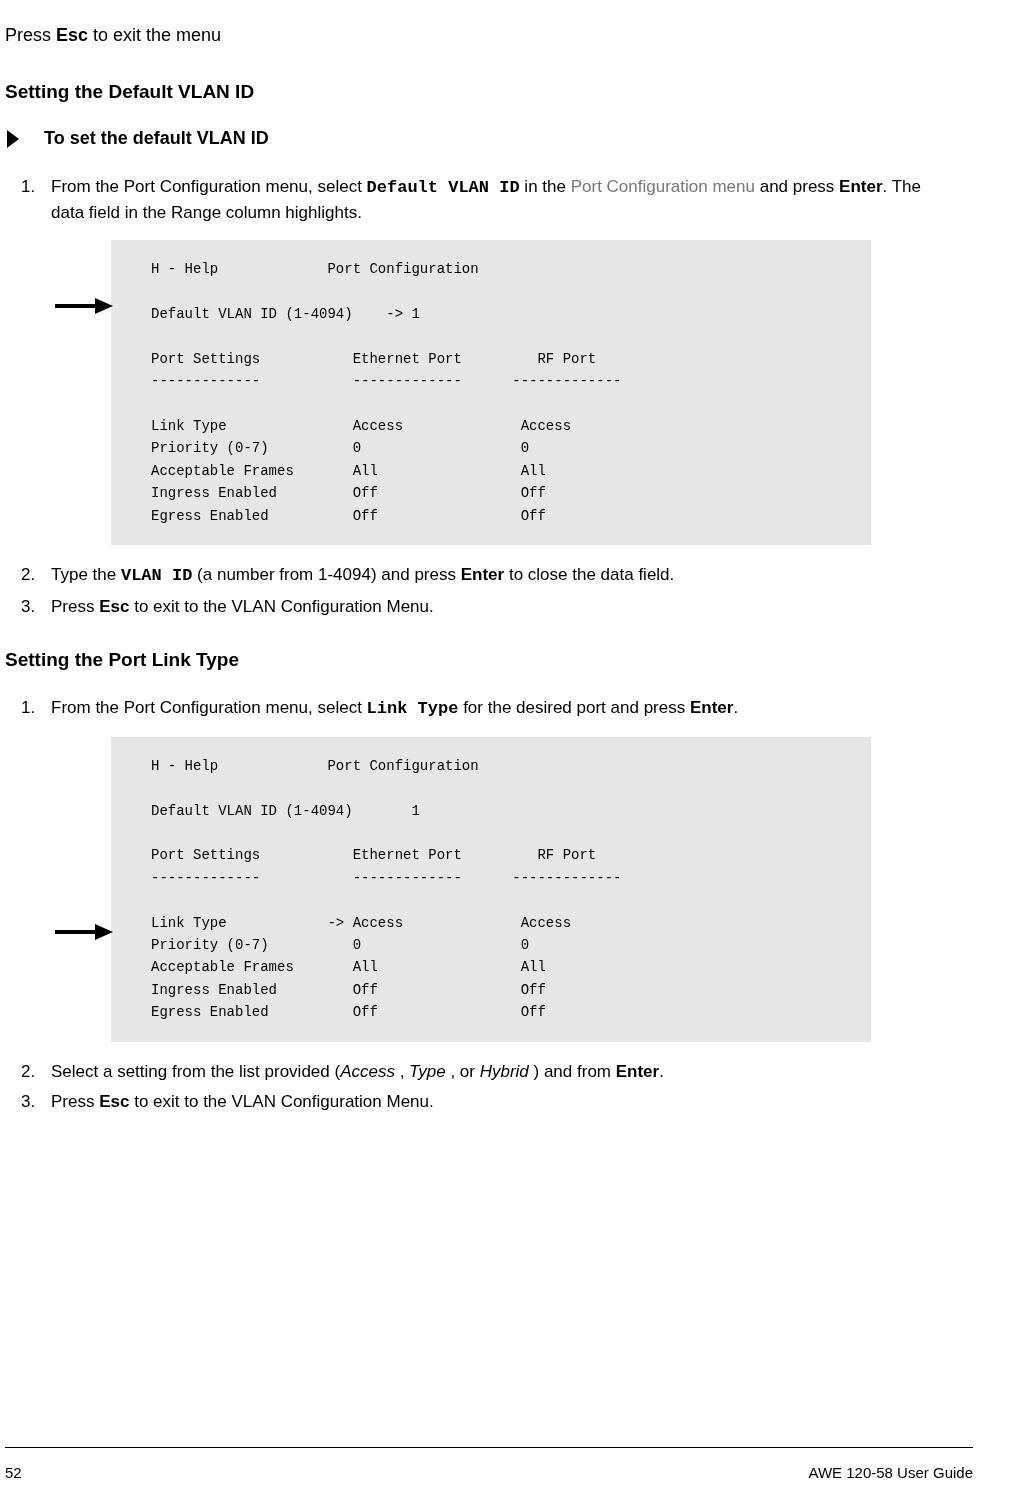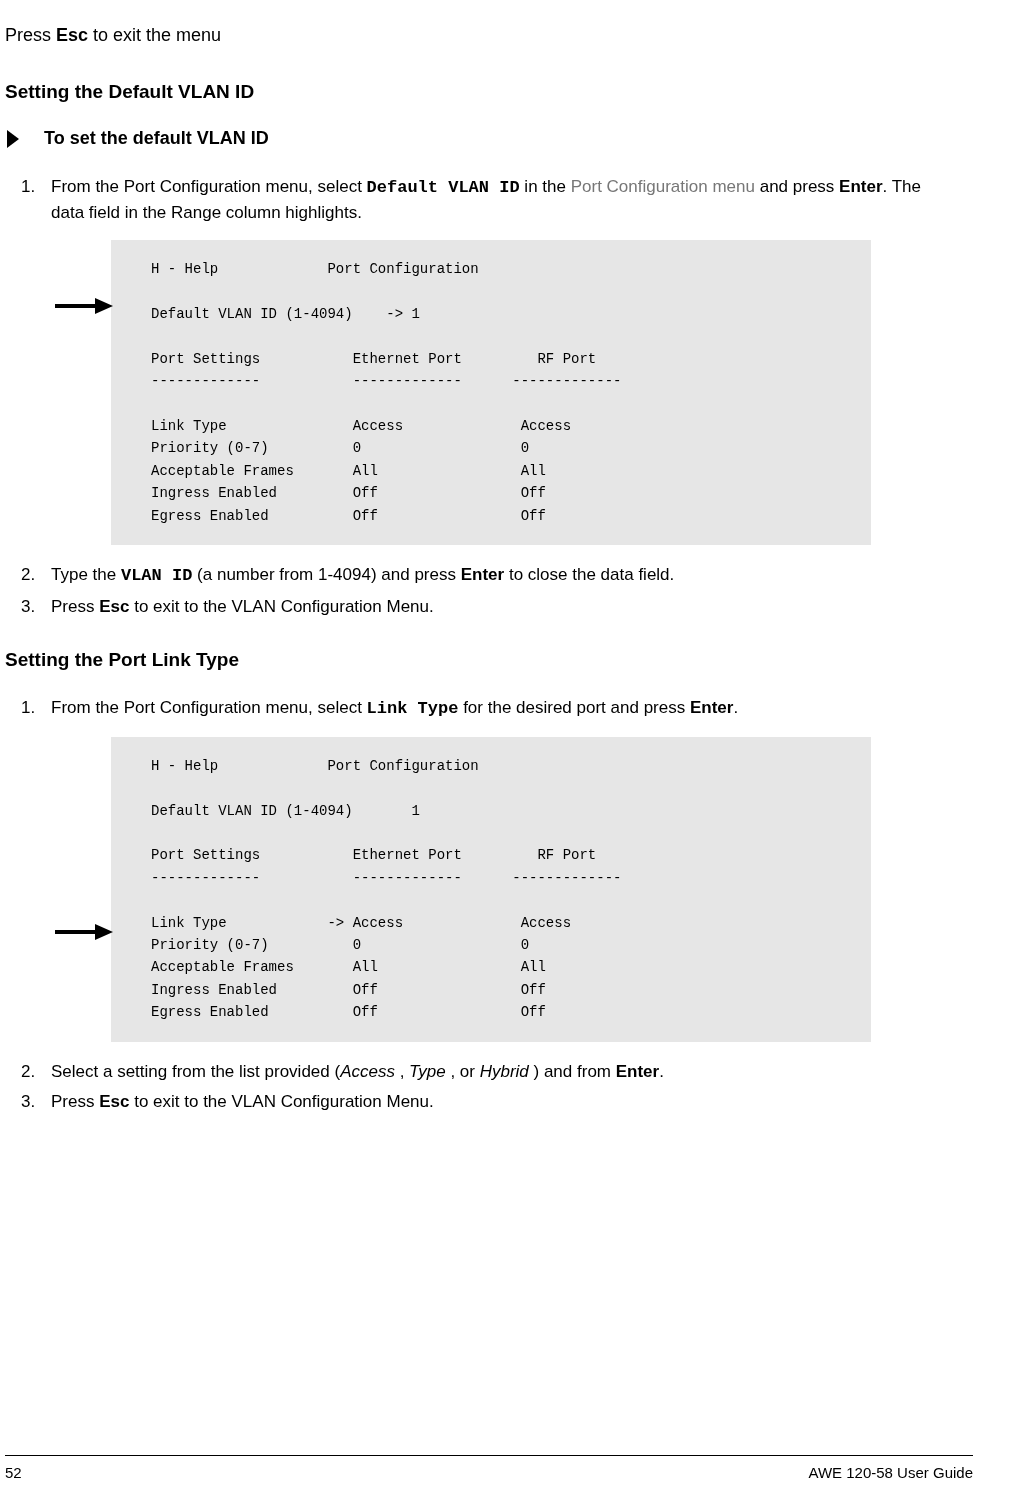--- a/index.html
+++ b/index.html
@@ -103,21 +103,21 @@
     display: flex;
     align-items: center;
   }
   .pointer svg { display:block; }
   .footer {
     position: absolute;
     bottom: 15px;
     left: 5px;
     right: 40px;
     border-top: 1.2px solid #000;
-    padding-top: 8px;
+    padding-top: 16px;
     display: flex;
     justify-content: space-between;
     font-size: 15px;
   }
   .italic { font-style: italic; text-align: center; }
 </style>
 </head>
 <body>
 
 <div class="page">

